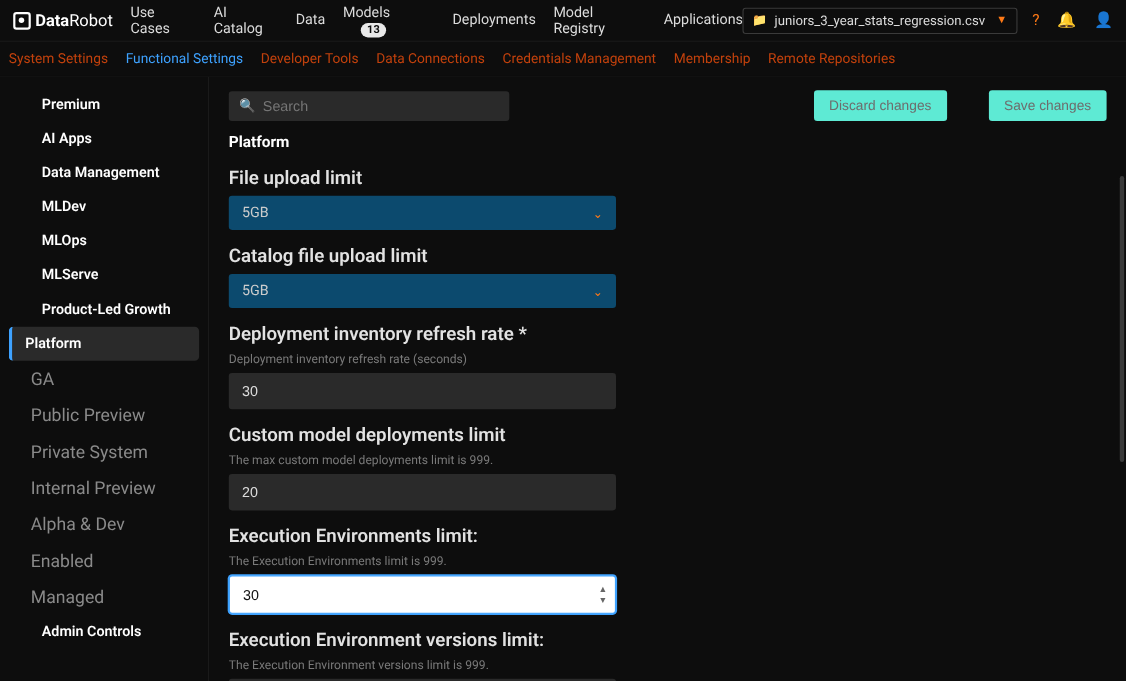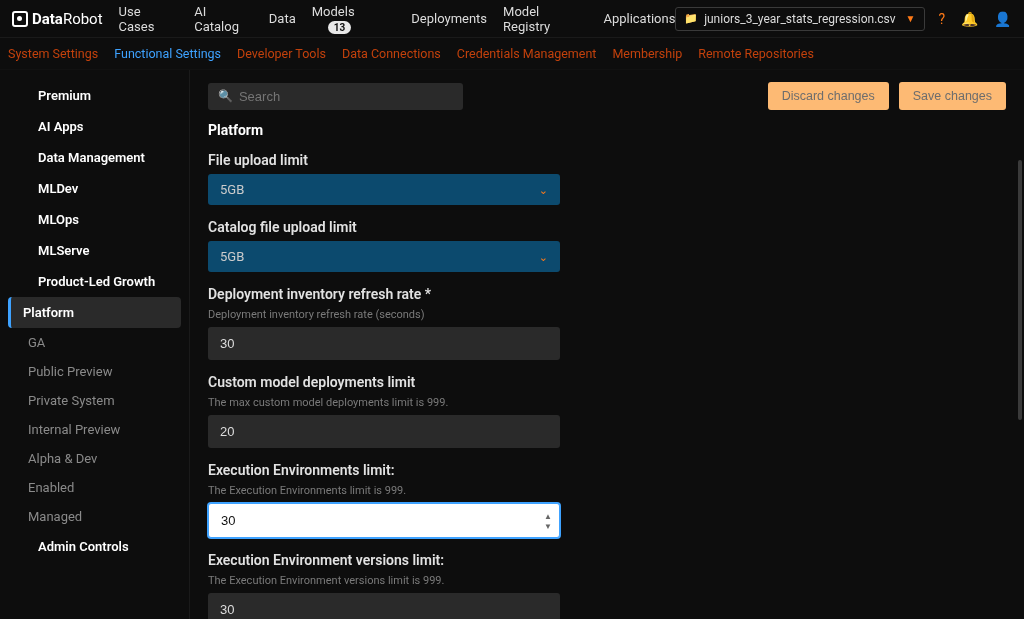--- a/index.html
+++ b/index.html
@@ -104,21 +104,21 @@
   }
   .side-item.active {
     background: #2a2a2a;
     border-left: 3px solid #3ea2ff;
     border-radius: 4px;
     margin: 0 8px;
     padding-left: 12px;
   }
   .side-subitem {
     padding: 7px 16px 7px 28px;
-    font-size: 13px;
+    font-size: 16px;
     color: #8a8a8a;
     cursor: pointer;
   }
   .side-item.last { font-weight: 600; color: #fff; }
 
   .content {
     flex: 1;
     padding: 12px 18px;
     overflow-y: auto;
     position: relative;
@@ -145,34 +145,35 @@
     font-size: 13px;
     width: 100%;
   }
   .search-icon { color: #aaa; margin-right: 6px; font-size: 12px; }
   .header-actions { margin-left: auto; display: flex; gap: 10px; }
   .btn {
     padding: 7px 14px;
     border-radius: 3px;
     font-size: 12.5px;
     cursor: pointer;
-    background: #fdba74;
+    background: #5eead4;
     color: #6d6d6d;
     border: none;
+    margin-left: 28px;
   }
 
   .section-title {
     font-weight: 700;
     font-size: 14px;
     color: #fff;
     margin-bottom: 14px;
   }
   .field { margin-bottom: 14px; width: 352px; }
   .field-label {
-    font-size: 14px;
+    font-size: 17px;
     color: #e2e2e2;
     font-weight: 600;
     margin-bottom: 6px;
     display: block;
   }
   .field-help {
     font-size: 11px;
     color: #7a7a7a;
     margin-bottom: 6px;
   }

